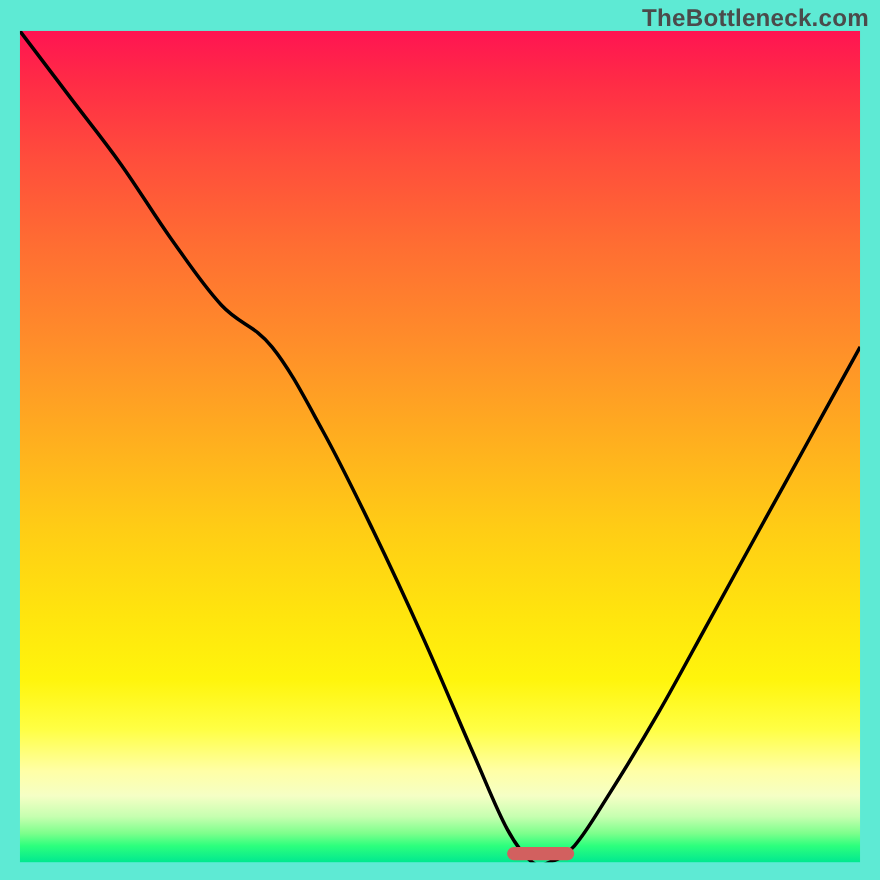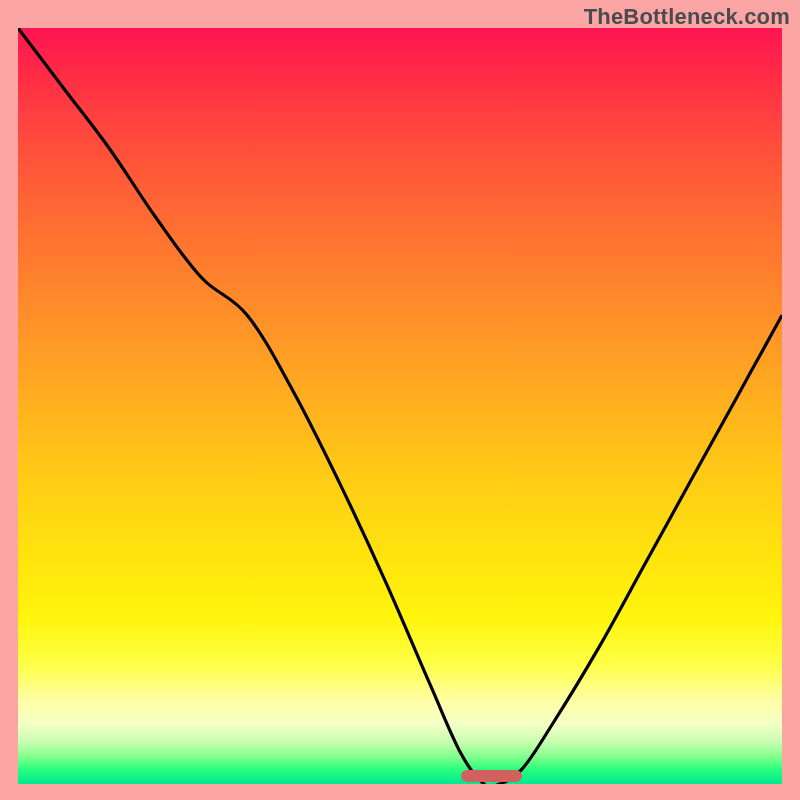--- a/index.html
+++ b/index.html
@@ -8,21 +8,21 @@
     width: 800px;
     height: 800px;
     background: #000;
     overflow: hidden;
     font-family: Arial, Helvetica, sans-serif;
   }
   .frame {
     position: relative;
     width: 800px;
     height: 800px;
-    background: #fca5a5;
+    background: #5eead4;
   }
   .attribution {
     position: absolute;
     top: 4px;
     right: 10px;
     color: #4b4b4b;
     font-size: 22px;
     font-weight: 600;
     letter-spacing: 0.2px;
   }

